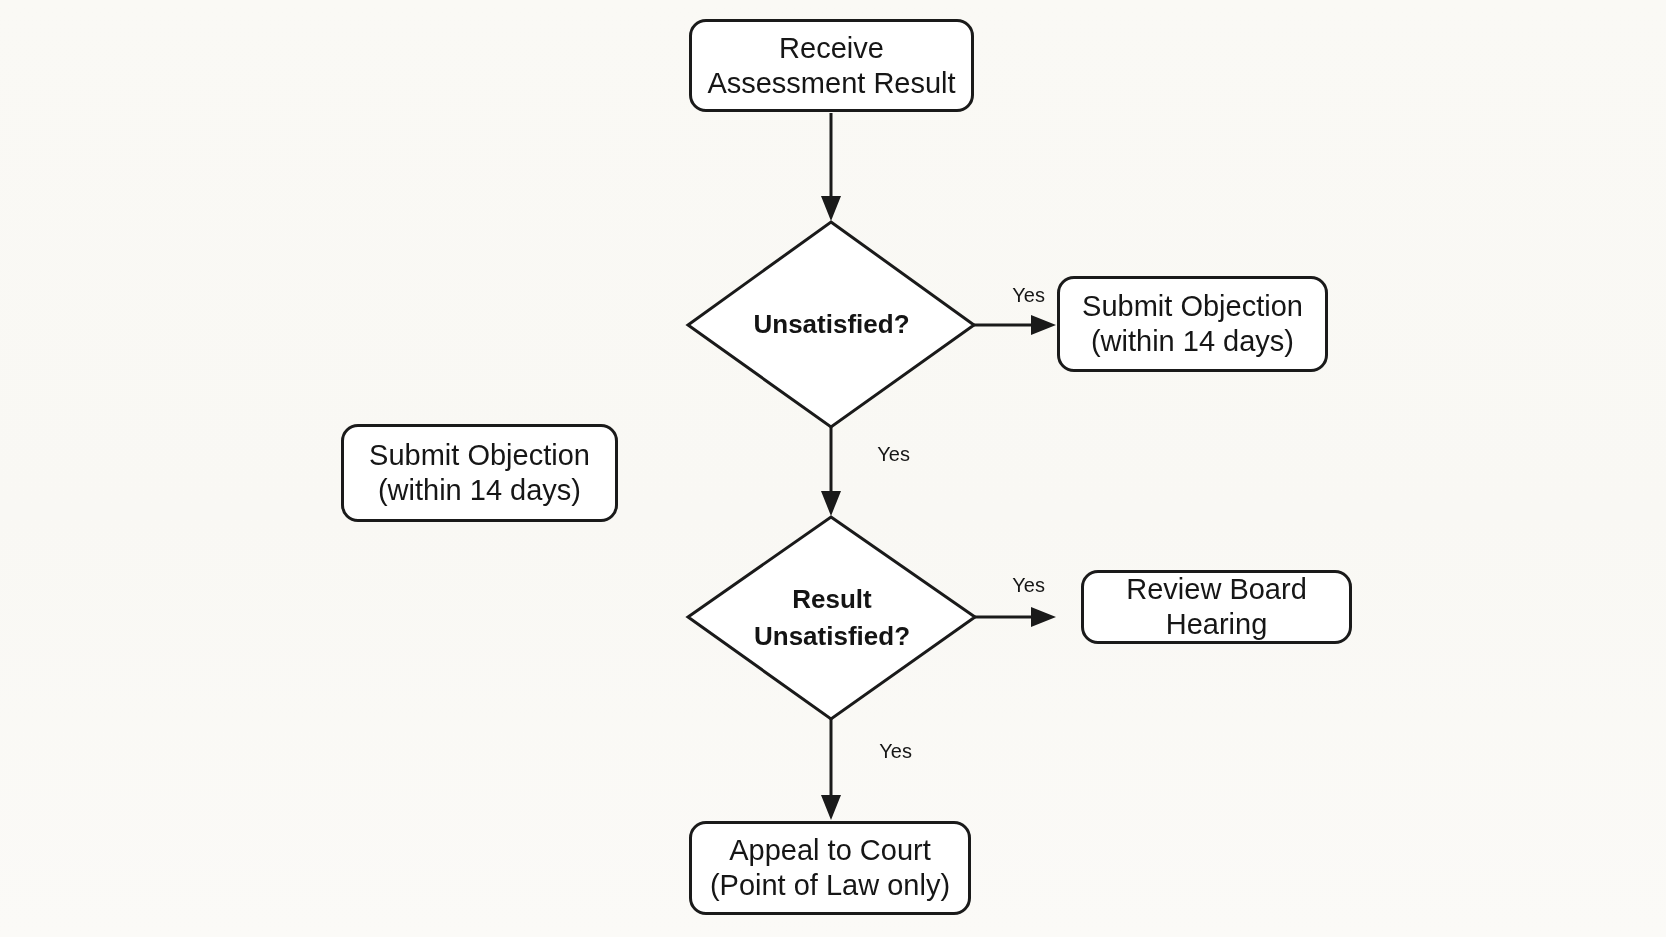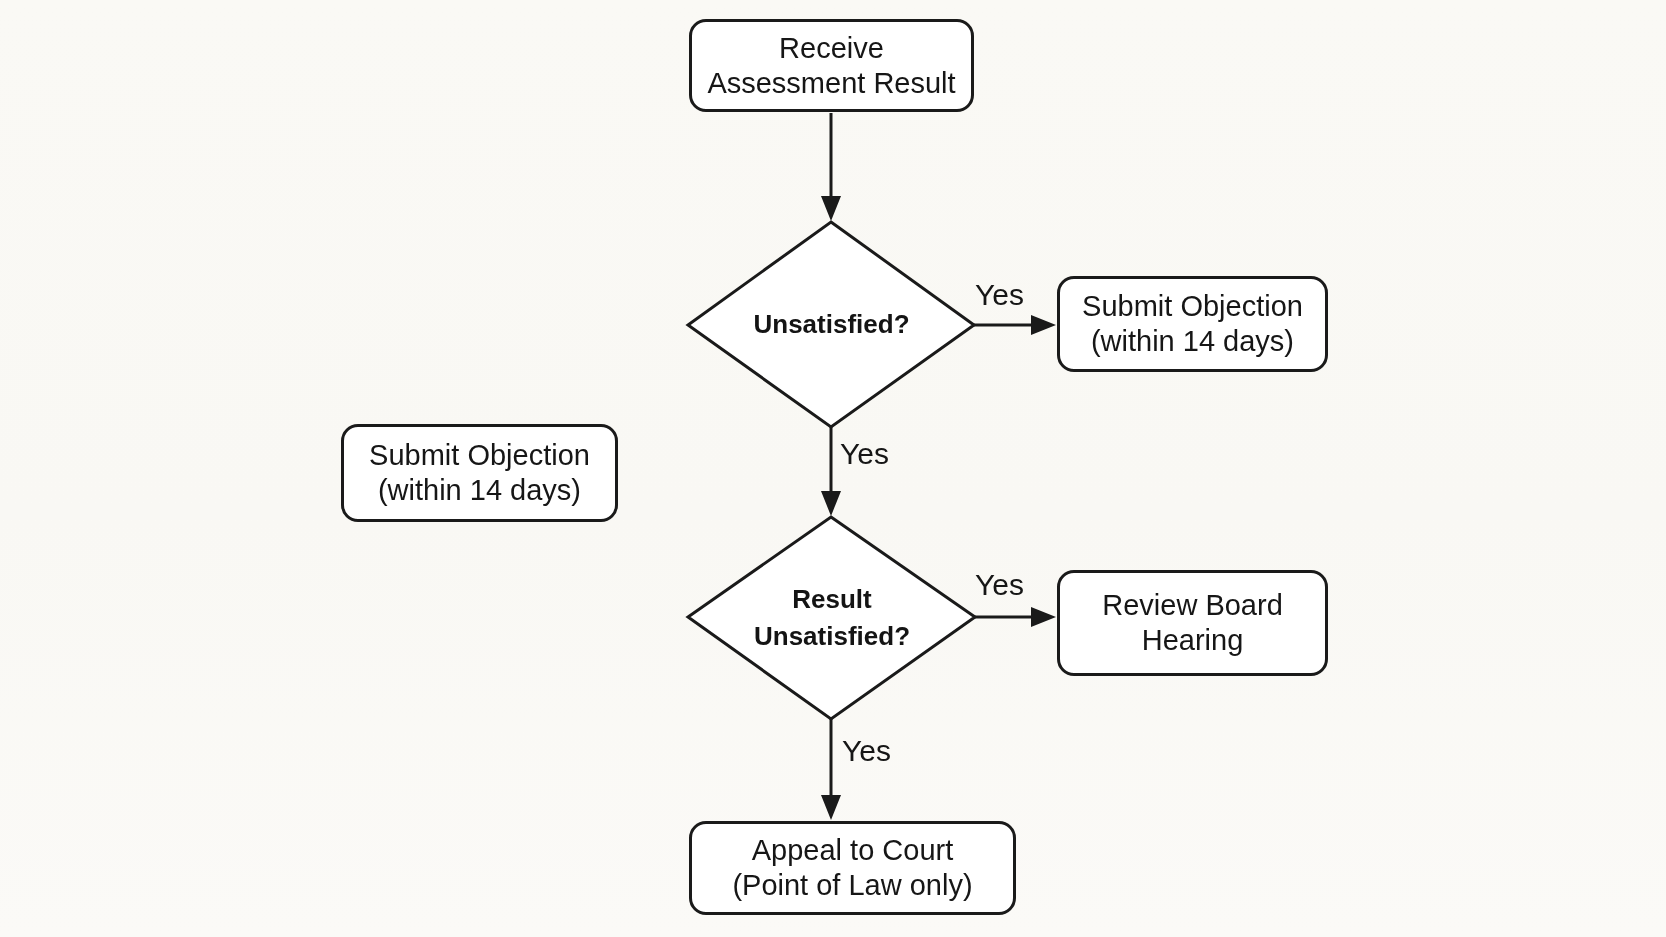--- a/index.html
+++ b/index.html
@@ -51,22 +51,22 @@
   .diamond-label {
     white-space: pre-line;
     font-weight: bold;
     font-size: 26px;
     line-height: 37px;
     color: #141414;
   }
   .edge-label {
     position: absolute;
     width: 70px;
-    text-align: left;
-    font-size: 30px;
+    text-align: right;
+    font-size: 20px;
     line-height: 36px;
     color: #161616;
   }
 </style>
 </head>
 <body>
 
 <div id="canvas">
 
   <svg id="wires" viewBox="0 0 1666 937" xmlns="http://www.w3.org/2000/svg">
@@ -103,26 +103,26 @@
   <div class="node-box" style="left:1057px; top:276px; width:271px; height:96px;">
     <div class="node-label">Submit Objection
 (within 14 days)</div>
   </div>
 
   <div class="node-box" style="left:341px; top:424px; width:277px; height:98px;">
     <div class="node-label">Submit Objection
 (within 14 days)</div>
   </div>
 
-  <div class="node-box" style="left:1057px; top:570px; width:271px; height:106px;">
+  <div class="node-box" style="left:1081px; top:570px; width:271px; height:74px;">
     <div class="node-label">Review Board
 Hearing</div>
   </div>
 
-  <div class="node-box" style="left:689px; top:821px; width:327px; height:94px;">
+  <div class="node-box" style="left:689px; top:821px; width:282px; height:94px;">
     <div class="node-label">Appeal to Court
 (Point of Law only)</div>
   </div>
 
   <div class="diamond-label-zone" style="left:688px; top:222px; width:287px; height:205px;">
     <div class="diamond-label">Unsatisfied?</div>
   </div>
 
   <div class="diamond-label-zone" style="left:688px; top:517px; width:288px; height:202px;">
     <div class="diamond-label">Result

